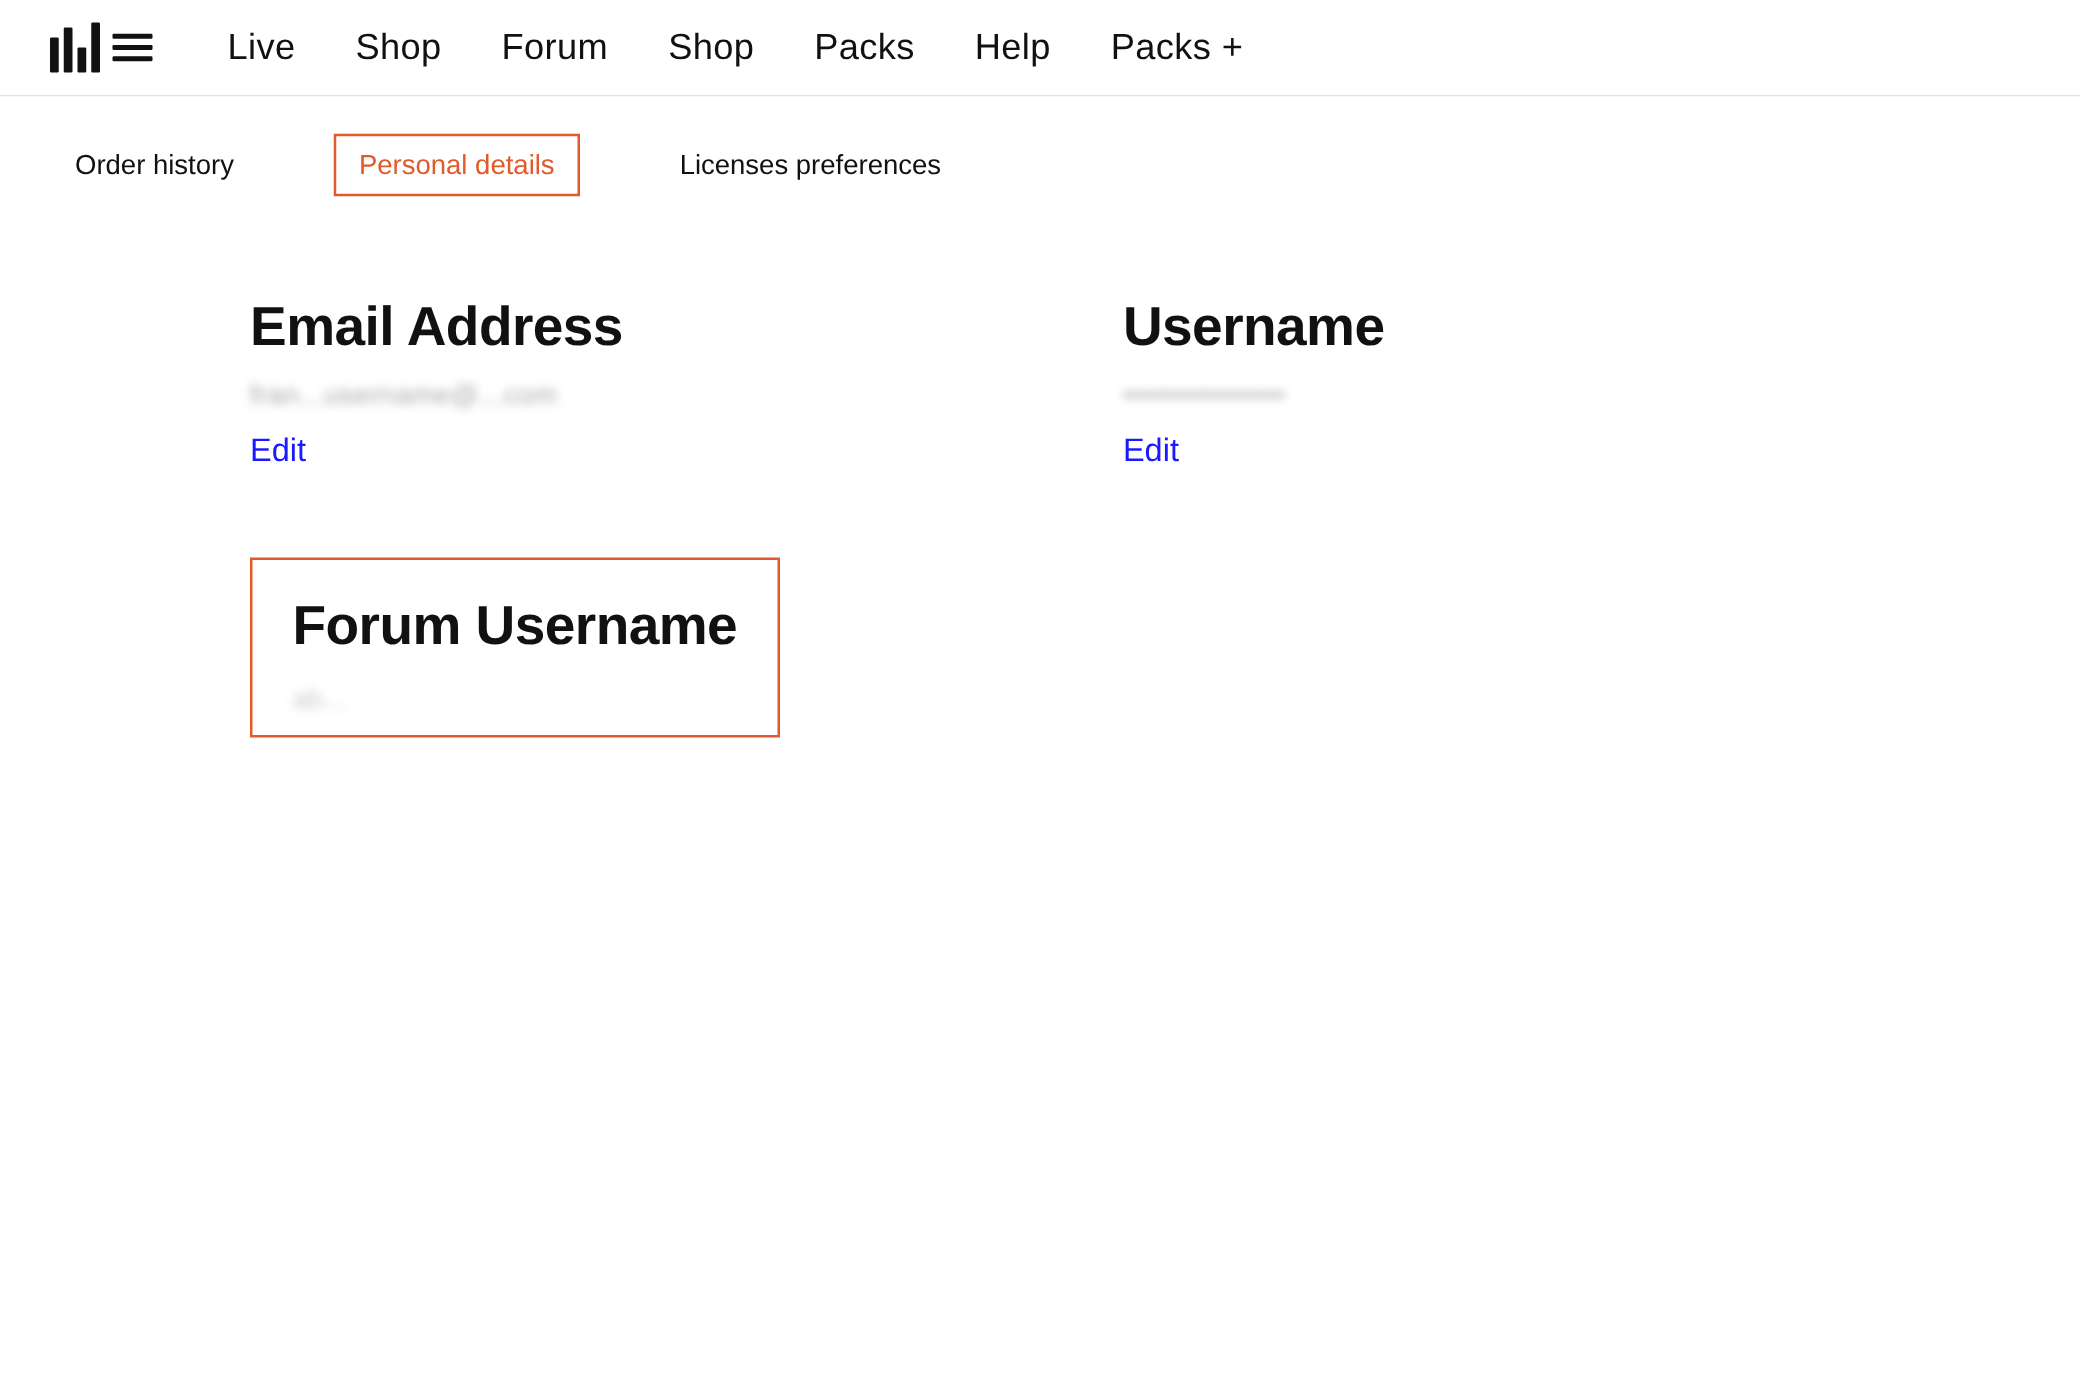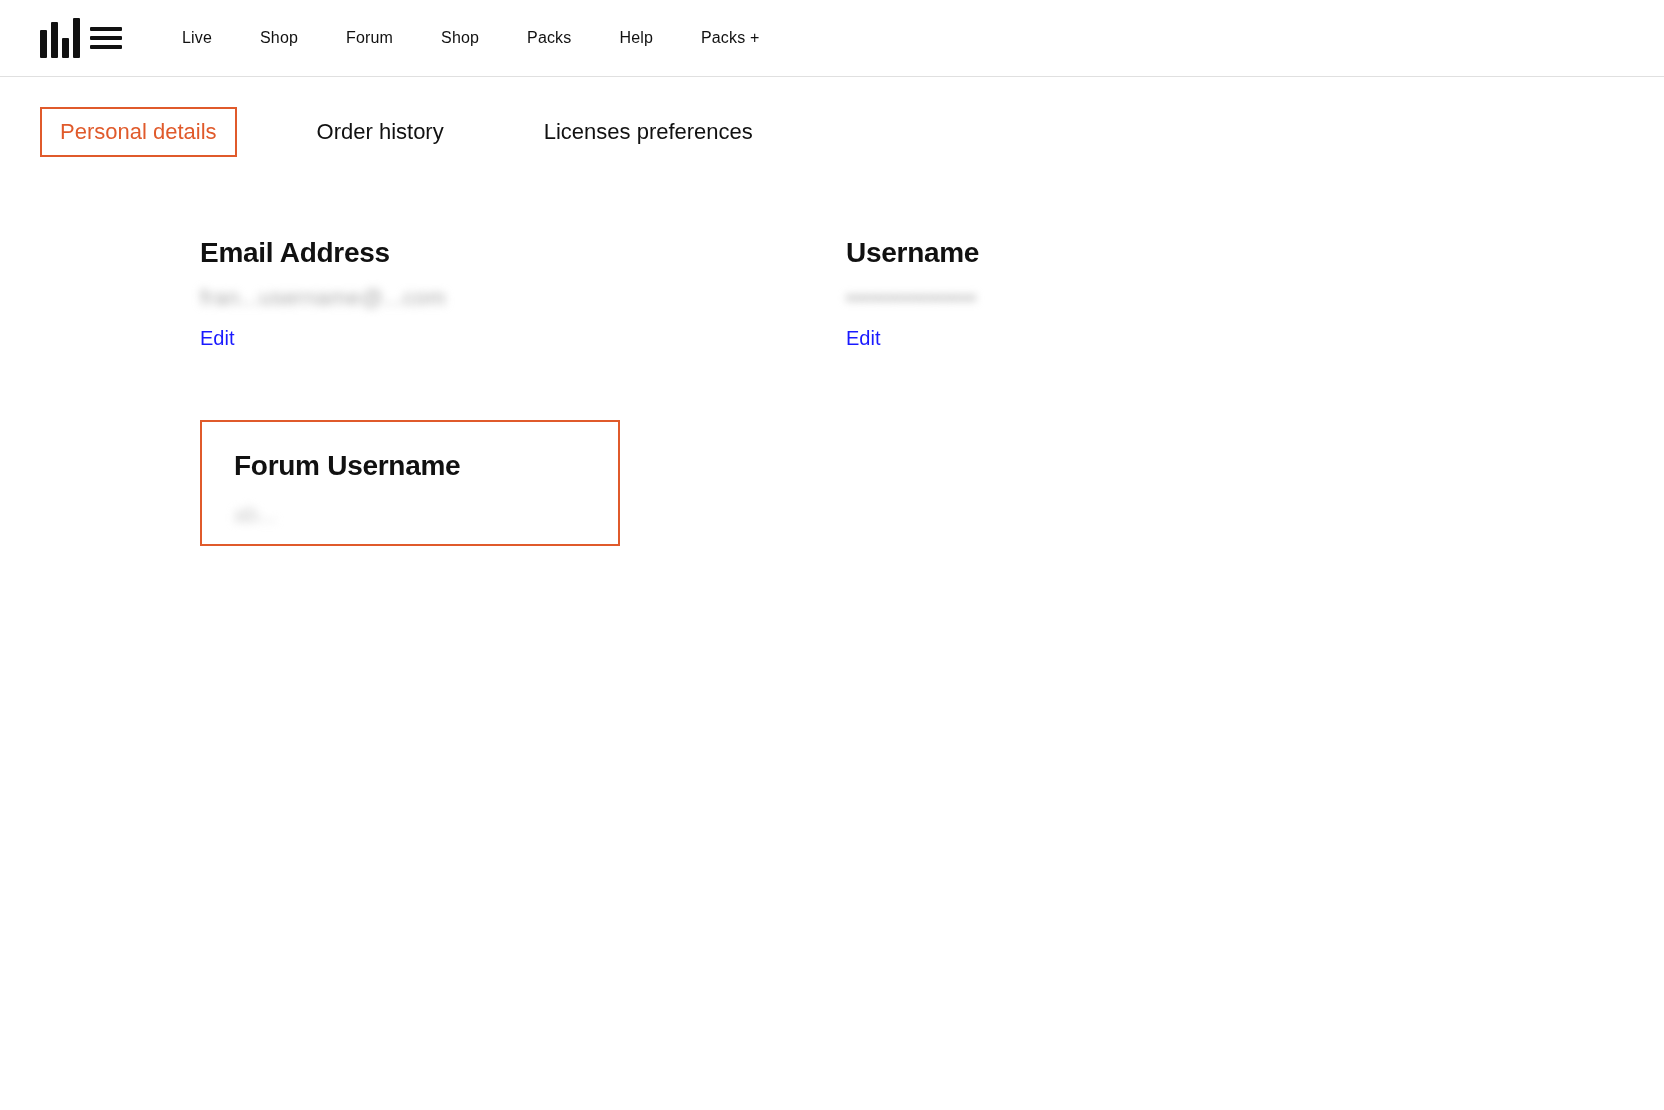--- a/index.html
+++ b/index.html
@@ -67,21 +67,21 @@
     .nav-links {
       display: flex;
       align-items: center;
       gap: 48px;
       list-style: none;
     }
 
     .nav-links li a {
       text-decoration: none;
       color: #111;
-      font-size: 16px;
+      font-size: 29px;
       font-weight: 400;
       letter-spacing: 0.01em;
     }
 
     
     .tab-bar {
       display: flex;
       align-items: center;
       padding: 30px 40px 0 40px;
       gap: 60px;
@@ -118,36 +118,36 @@
       margin-bottom: 70px;
     }
 
     .section-block {
       display: flex;
       flex-direction: column;
       gap: 16px;
     }
 
     .section-title {
-      font-size: 28px;
+      font-size: 44px;
       font-weight: 700;
       color: #111;
       letter-spacing: -0.01em;
     }
 
     .section-value {
       font-size: 22px;
       color: #aaa;
       filter: blur(4px);
       user-select: none;
       letter-spacing: 0.02em;
     }
 
     .edit-link {
-      font-size: 20px;
+      font-size: 26px;
       color: #1a1aff;
       text-decoration: none;
       cursor: pointer;
       font-weight: 500;
     }
 
     
     .forum-section {
       border: 2.5px solid #e05a2b;
       padding: 28px 32px 16px 32px;
@@ -189,22 +189,22 @@
       <li><a>Forum</a></li>
       <li><a>Shop</a></li>
       <li><a>Packs</a></li>
       <li><a>Help</a></li>
       <li><a>Packs +</a></li>
     </ul>
   </nav>
 </header>
 
 <div class="tab-bar">
+  <a class="tab-item">Order history</a>
   <a class="tab-item active" style="color: rgb(224, 90, 43); border-color: rgb(224, 90, 43);">Personal details</a>
-  <a class="tab-item">Order history</a>
   <a class="tab-item">Licenses preferences</a>
 </div>
 
 <main class="main-content">
   
   <div class="section-row">
 
     <div class="section-block">
       <h2 class="section-title">Email Address</h2>
       <p class="section-value">fran...username@...com</p>

